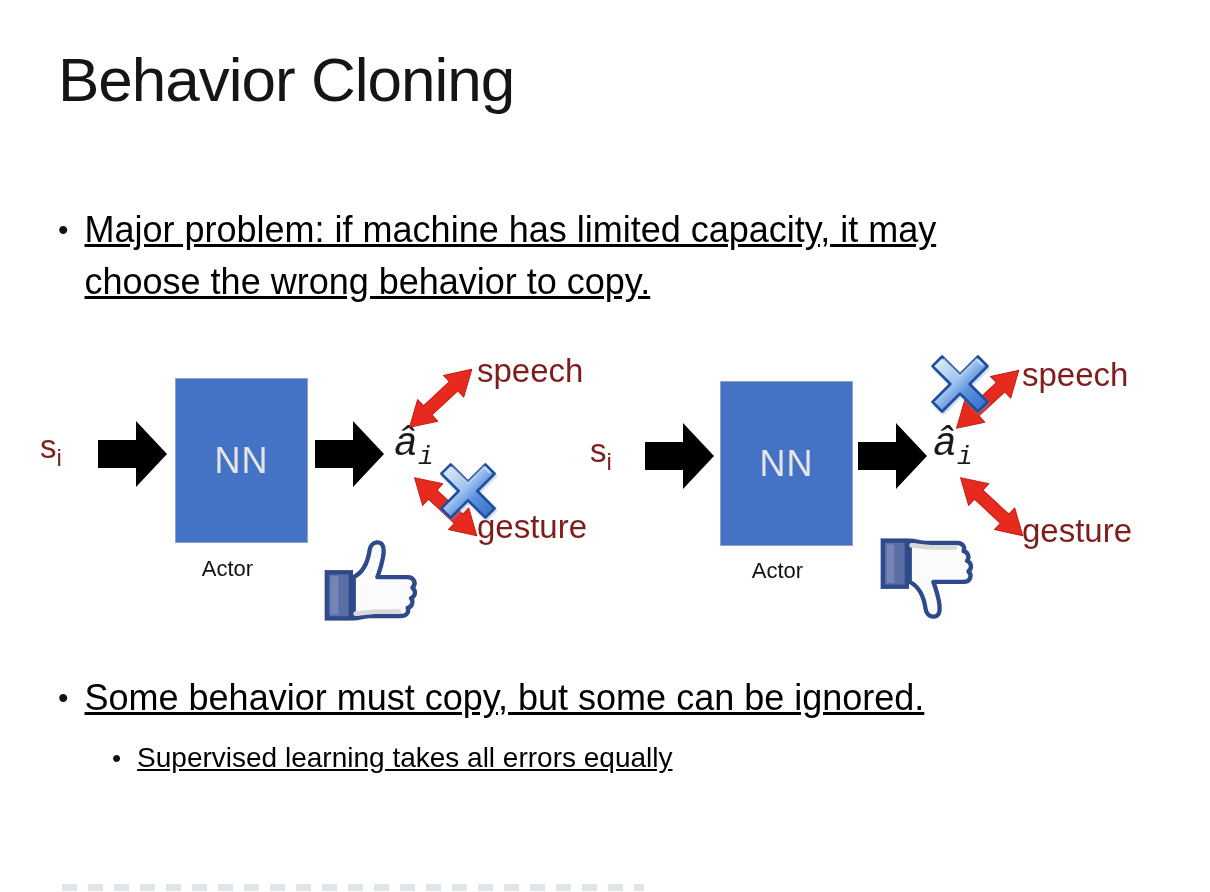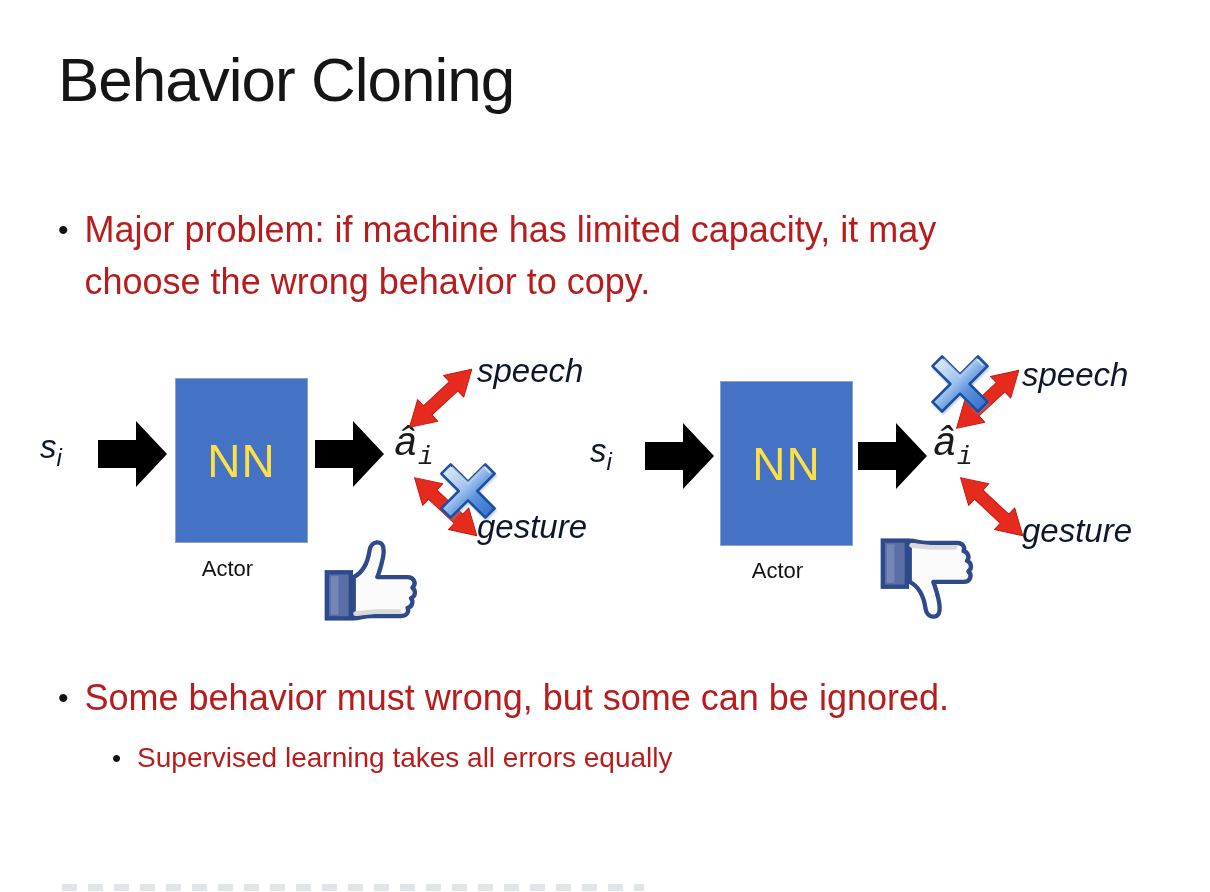--- a/index.html
+++ b/index.html
@@ -19,38 +19,38 @@
     letter-spacing:-1px;
     color:#151515;
   }
   .bullet-row{display:flex;align-items:flex-start;}
   .bullet-dot{
     font-size:30px;line-height:52px;
     margin-right:16px;color:#111;
     flex:0 0 auto;
   }
   .bullet-text{
-    font-size:36px;line-height:52px;color:#b91c1c;
+    font-size:36px;line-height:52px;color:#000000;text-decoration:underline;
   }
   .b1{left:58px;top:204px;width:1010px;}
   .b1 .bullet-text{max-width:962px;}
   .b2{left:58px;top:672px;width:1080px;}
   .b2a{left:112px;top:734px;}
   .b2a .bullet-dot{font-size:26px;line-height:48px;}
   .b2a .bullet-text{font-size:28px;line-height:48px;}
 
   .nn-box{
     width:131px;height:163px;
     background:#4472c4;
     border:1.5px solid #8fa3c8;
     display:flex;align-items:center;justify-content:center;
   }
-  .nn-label{color:#fde047;font-size:46px;letter-spacing:1px;}
+  .nn-label{color:#e5e5e5;font-size:36px;letter-spacing:1px;}
   .actor-label{font-size:22px;color:#111;text-align:center;width:131px;}
-  .state-label,.diagram-word{font-size:33px;color:#0f172a;font-style:italic;}
+  .state-label,.diagram-word{font-size:33px;color:#7f1d1d;}
   .state-label sub{font-size:24px;}
   .ahat{
     font-family:Liberation Mono, monospace;
     font-style:italic;
     font-size:40px;color:#1a1a1a;
   }
   .ahat sub{font-size:26px;}
   .arrow-svg{display:block;}
   .red-arrow{width:88px;height:34px;}
   .cross-icon{filter:drop-shadow(1px 2px 1px rgba(120,150,190,.45));}
@@ -172,21 +172,21 @@
       <use href="#red-double-arrow-shape"></use>
     </svg>
   <div class="abs diagram-word" style="left:1022px;top:512px;">gesture</div>
 
   <svg class="abs" style="left:878px;top:533px;transform:scaleY(-1);" width="100" height="94" viewBox="0 0 104 96">
       <use href="#thumb-shape"></use>
     </svg>
 
   <div class="abs bullet-row b2">
     <span class="bullet-dot">•</span>
-    <span class="bullet-text">Some behavior must wrong, but some can be ignored.</span>
+    <span class="bullet-text">Some behavior must copy, but some can be ignored.</span>
   </div>
   <div class="abs bullet-row b2a">
     <span class="bullet-dot">•</span>
     <span class="bullet-text">Supervised learning takes all errors equally</span>
   </div>
 
   <div class="abs bottom-cut"></div>
 
 </div>
 

